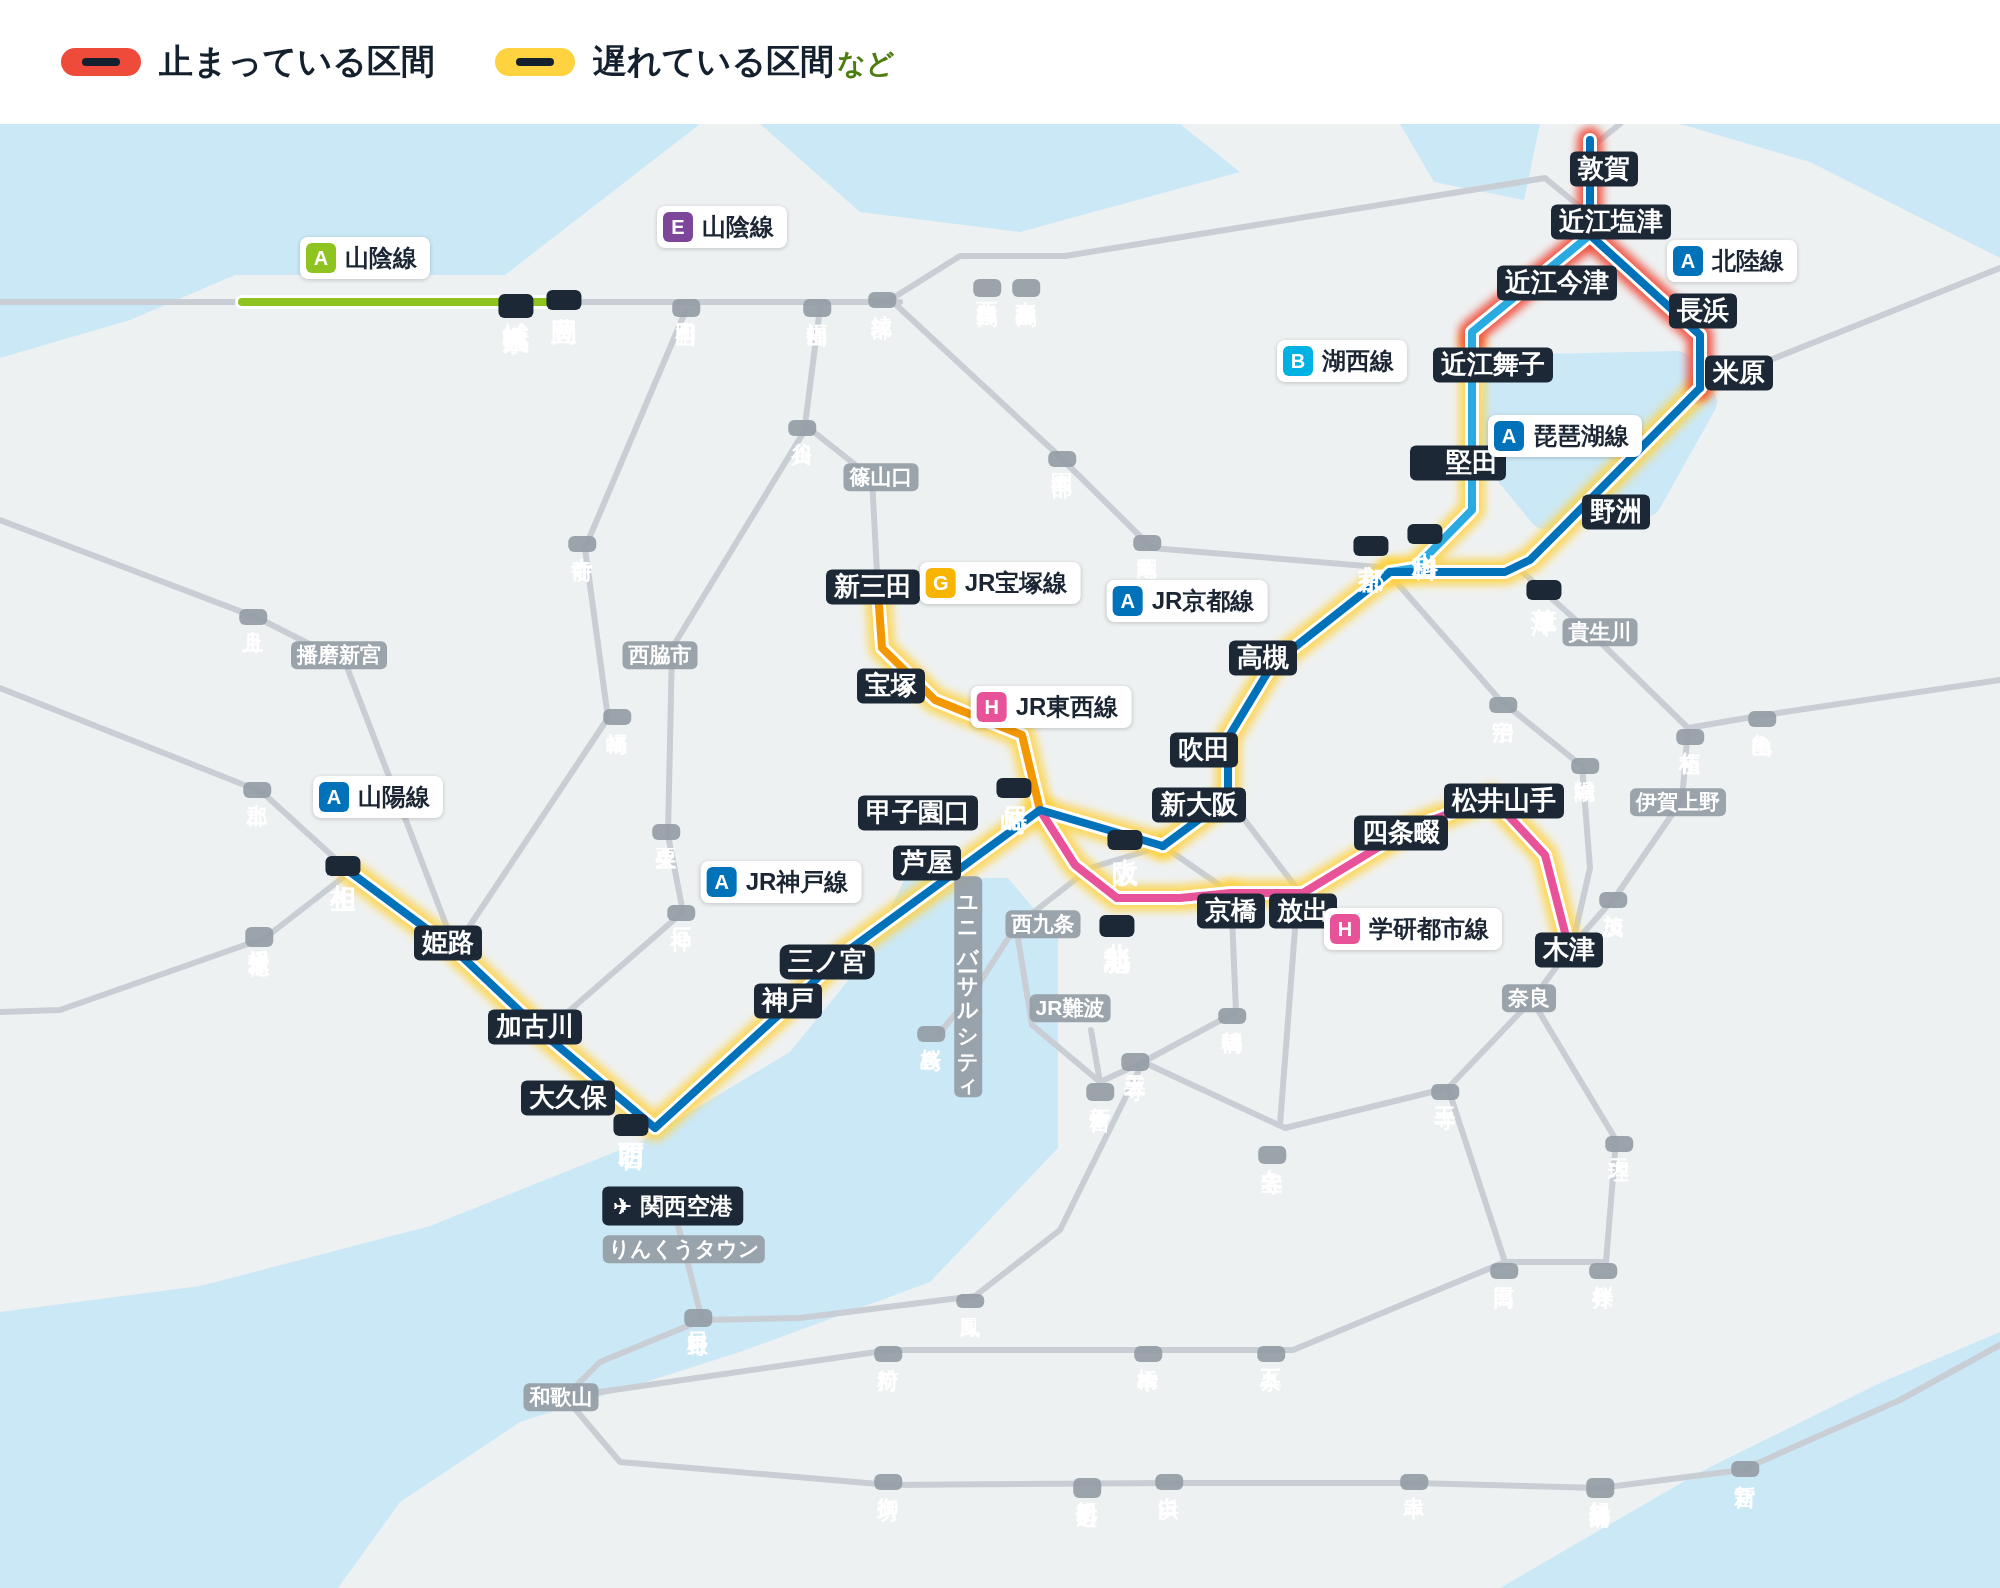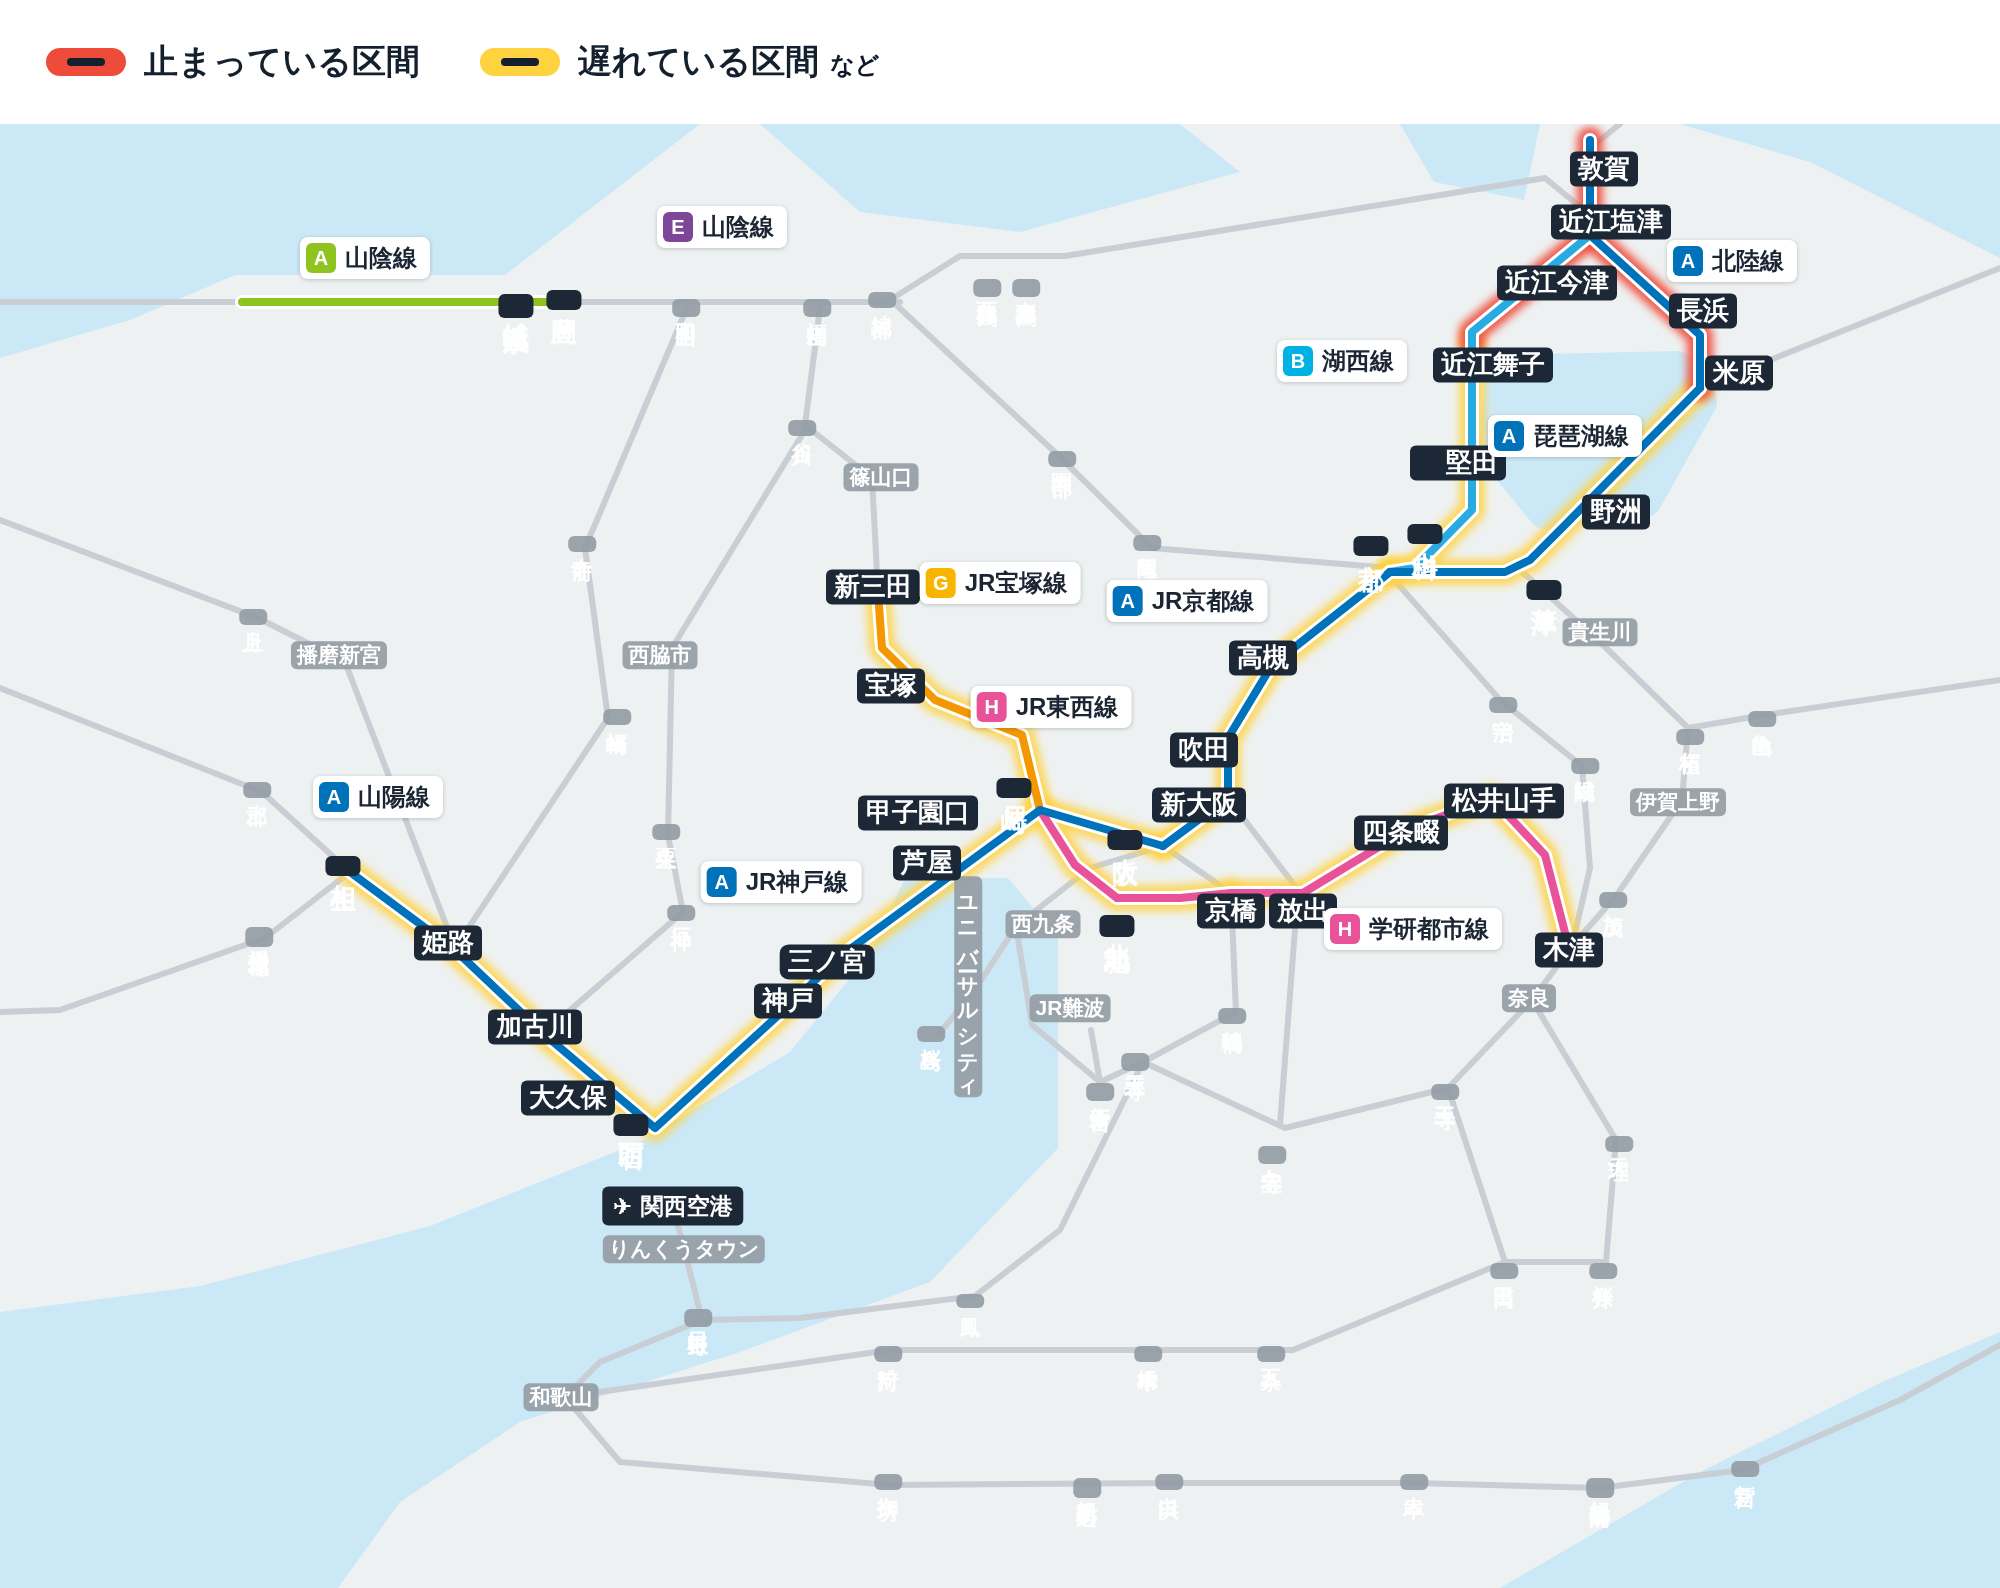--- a/index.html
+++ b/index.html
@@ -1,25 +1,25 @@
 <!DOCTYPE html>
 <html><head>
 <meta charset="utf-8">
 <style>
   html,body{margin:0;padding:0;background:#fff;font-family:"Liberation Sans",sans-serif;}
   .stage{position:relative;width:2000px;height:1588px;overflow:hidden;background:#fff;}
-  .legend{position:absolute;top:0;left:0;width:100%;height:124px;background:#fff;display:flex;align-items:center;gap:60px;padding-left:46px;box-sizing:border-box;z-index:6;}
+  .legend{position:absolute;top:0;left:0;width:100%;height:124px;background:#fff;display:flex;align-items:center;gap:60px;padding-left:61px;box-sizing:border-box;z-index:6;}
   .legend-item{display:flex;align-items:center;gap:18px;}
   .pill{width:80px;height:28px;border-radius:14px;display:flex;align-items:center;justify-content:center;flex:0 0 auto;}
   .pill-red{background:#ef4b3b;}
   .pill-yellow{background:#ffd23f;}
   .pill-bar{width:38px;height:8px;border-radius:4px;background:#14202e;}
   .legend-words{display:flex;align-items:baseline;gap:3px;}
   .legend-text{font-size:34px;font-weight:700;color:#14202e;}
-  .legend-suffix{font-size:24px;font-weight:700;color:#0f172a;margin-left:8px;}
+  .legend-suffix{font-size:28px;font-weight:700;color:#4d7c0f;}
   .map{position:absolute;left:0;top:0;width:2000px;height:1588px;}
   #map-svg{position:absolute;left:0;top:0;z-index:1;}
   #labels{position:absolute;left:0;top:0;width:2000px;height:1588px;z-index:2;pointer-events:none;}
   .st{position:absolute;transform:translate(-50%,-50%);color:#fff;font-weight:700;border-radius:6px;white-space:nowrap;text-align:center;line-height:1.12;}
   .st.active{background:#1c2836;font-size:26px;padding:3px 8px;z-index:3;}
   .st.inactive{background:rgba(148,157,166,0.93);font-size:21px;padding:2px 6px;z-index:2;}
   .st.v{writing-mode:vertical-rl;text-orientation:upright;letter-spacing:2px;}
   .st.active.v{padding:8px 3px;}
   .st.inactive.v{padding:6px 2px;}
   .badge{position:absolute;transform:translate(-50%,-50%);display:flex;align-items:center;gap:9px;background:#fff;border-radius:8px;padding:5px 13px 5px 6px;box-shadow:0 1px 4px rgba(0,0,0,0.2);z-index:4;white-space:nowrap;}

